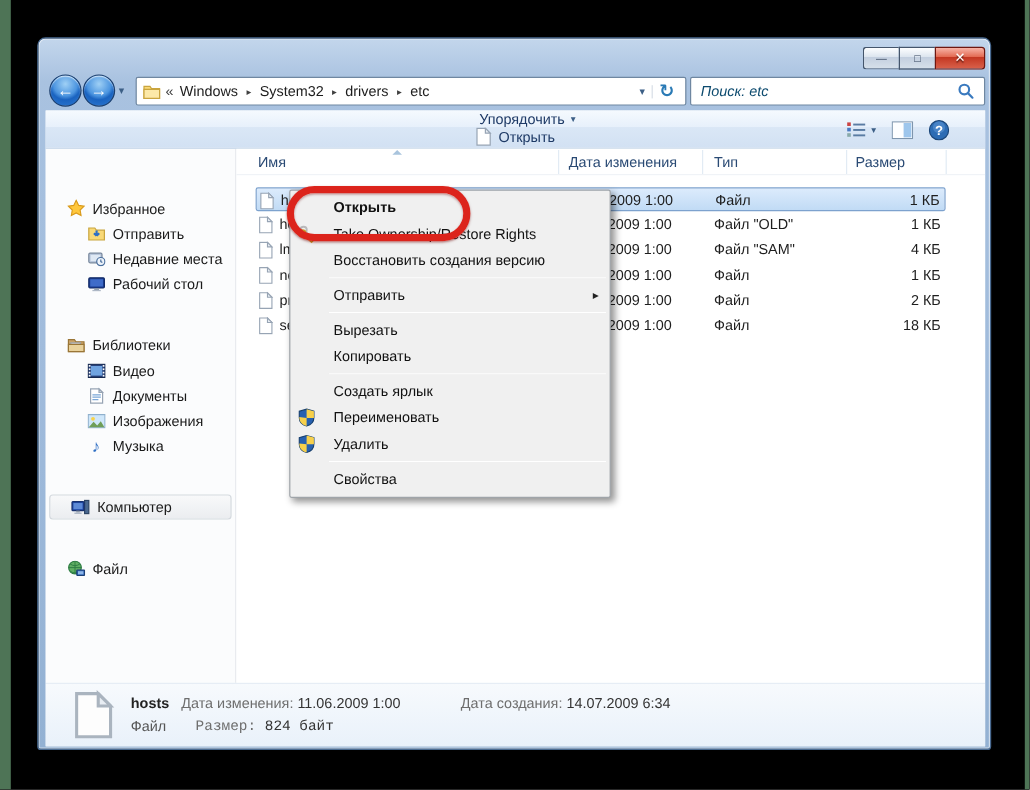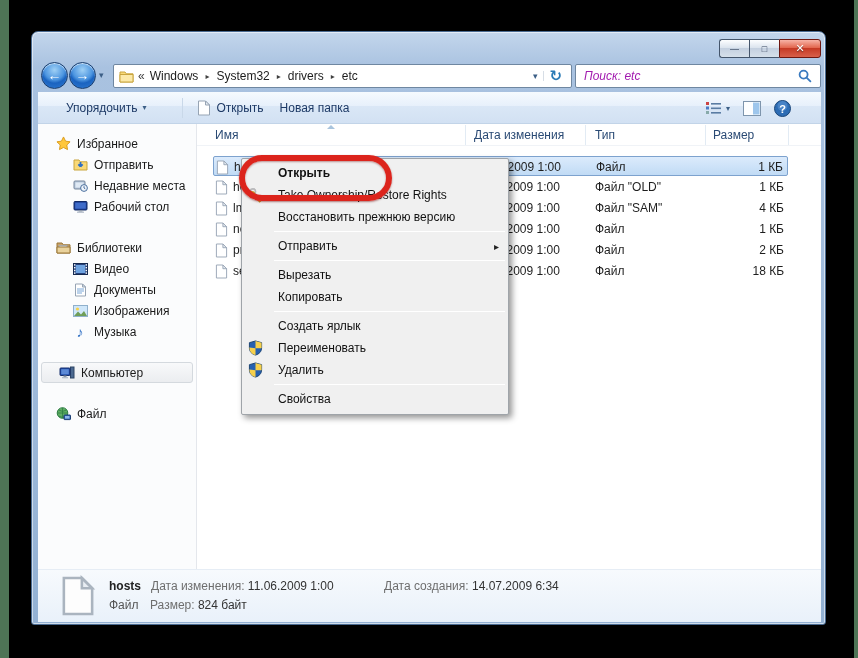--- a/index.html
+++ b/index.html
@@ -34,37 +34,37 @@
   .nav-chevron { position:absolute; left:67px; top:38px; font-size:9px; color:#3c5f86; }
   .addr { position:absolute; left:81px; top:32px; width:459px; height:24px; background:#fff;
     border:1px solid #6f87a1; border-radius:2px; display:flex; align-items:center; padding:0 4px; font-size:12px; color:#1c1c1c; }
   .addr .crumb-sep { font-size:8px; color:#404040; margin:0 7px; }
   .addr .chev-overflow { color:#404040; margin:0 6px 0 4px; letter-spacing:-1px; }
   .addr-right { margin-left:auto; display:flex; align-items:center; }
   .addr-dd { font-size:9px; color:#3c5f86; padding:0 6px; border-right:1px solid #d7dee6; }
   .refresh { color:#2a7ab5; font-size:15px; font-weight:bold; padding:0 5px; }
   .searchbox { position:absolute; left:543px; top:32px; width:246px; height:24px; background:#fff;
     border:1px solid #6f87a1; border-radius:2px; display:flex; align-items:center; padding:0 8px; }
-  .searchbox .ph { font-style:italic; color:#a21caf; font-size:12px; }
+  .searchbox .ph { font-style:italic; color:#0c4a6e; font-size:12px; }
   .searchbox svg { margin-left:auto; }
 
   
   .content { position:absolute; left:6px; top:60px; width:783px; height:530px; background:#fff; overflow:hidden; }
   .toolbar { position:relative; height:32px;
     background:linear-gradient(180deg,#f5fafe 0%,#e7f0fb 45%,#dae7f6 46%,#d2e1f3 100%);
-    border-bottom:1px solid #c2d4e8; display:flex; align-items:center; font-size:12px; color:#1e3a66; }
+    border-bottom:1px solid #c2d4e8; display:flex; align-items:center; font-size:12px; color:#1e3a66;flex-direction:column; }
   .tb-item { display:flex; align-items:center; gap:5px; padding:0 8px; }
   .tb-organize { margin-left:20px; }
   .tb-sep { width:1px; height:20px; background:#c9d8e9; margin:0 6px 0 28px; }
   .tb-caret { font-size:8px; color:#3c5f86; }
   .tb-right { position:absolute; right:30px; top:0; height:32px; display:flex; align-items:center; gap:13px; }
 
   .main { display:flex; height:445px; }
   .sidebar { width:159px; background:#fbfcfd; border-right:1px solid #e4e7ec; padding-top:9px; font-size:12px; color:#1a1a1a; }
-  .sb-group { margin-bottom:20px; }
+  .sb-group { margin-bottom:20px;margin-top:30px; }
   .sb-head, .sb-item { height:21px; display:flex; align-items:center; gap:6px; }
   .sb-head { padding-left:17px; }
   .sb-item { padding-left:34px; }
   .sb-head.selected { margin:0 3px; border:1px solid #d4d9de; border-radius:3px;
     background:linear-gradient(180deg,#f8f9fa,#ebedf0); }
   .icon16 { width:16px; height:16px; flex:0 0 16px; display:inline-flex; align-items:center; justify-content:center; }
 
   .filearea { position:relative; flex:1; background:#fff; font-size:12px; color:#1e1e1e; }
   .col-headers { position:absolute; left:0; top:0; right:0; height:22px; border-bottom:1px solid #f0f3f7;
     font-size:12px; color:#2a4a74; }
@@ -421,21 +421,21 @@
               <path d="M1.5 1h7l4 4v10h-11z" fill="#fdfdfd" stroke="#aab4bf"></path>
               <path d="M8.5 1l4 4h-4z" fill="#e8edf3" stroke="#aab4bf"></path>
             </svg>
         </span>
         <span class="dt line1" style="left:71px;font-weight:bold;color:#222;">hosts</span>
         <span class="dt line2" style="left:71px;color:#555;">Файл</span>
         <span class="dt line1" style="left:113px;">
           <span class="dt-label">Дата изменения:</span>
           <span class="dt-value">11.06.2009 1:00</span>
         </span>
-        <span class="dt line2" style="left:112px;">
+        <span class="dt line2" style="left:125px;font-family:Liberation Mono, monospace;">
           <span class="dt-label">Размер:</span>
           <span class="dt-value">824 байт</span>
         </span>
         <span class="dt line1" style="left:346px;">
           <span class="dt-label">Дата создания:</span>
           <span class="dt-value">14.07.2009 6:34</span>
         </span>
       </div>
     </div>
 
@@ -448,21 +448,21 @@
           <svg width="16" height="16" viewBox="0 0 16 16">
               <circle cx="5" cy="4.5" r="2.6" fill="none" stroke="#b9b9bb" stroke-width="1.6"></circle>
               <path d="M7 6.5l5.5 5.5M10.5 10l1.8-1.4M12 12.5l1.8-1.4" stroke="#b9b9bb" stroke-width="1.6" fill="none"></path>
               <circle cx="4" cy="7.5" r="2.6" fill="none" stroke="#cf9a2c" stroke-width="1.6"></circle>
               <path d="M6 9.5l5.5 5M9.5 12.5l1.8-1.4M11 15l1.8-1.4" stroke="#cf9a2c" stroke-width="1.6" fill="none"></path>
             </svg>
         </span>
         <span>Take Ownership/Restore Rights</span>
       </div>
       <div class="ctx-item">
-          <span>Восстановить прежнюю версию</span>
+          <span>Восстановить создания версию</span>
         </div>
       <div class="ctx-sep"></div>
       <div class="ctx-item">
         <span>Отправить</span>
         <span class="ctx-sub">▸</span>
       </div>
       <div class="ctx-sep"></div>
       <div class="ctx-item">
           <span>Вырезать</span>
         </div>

